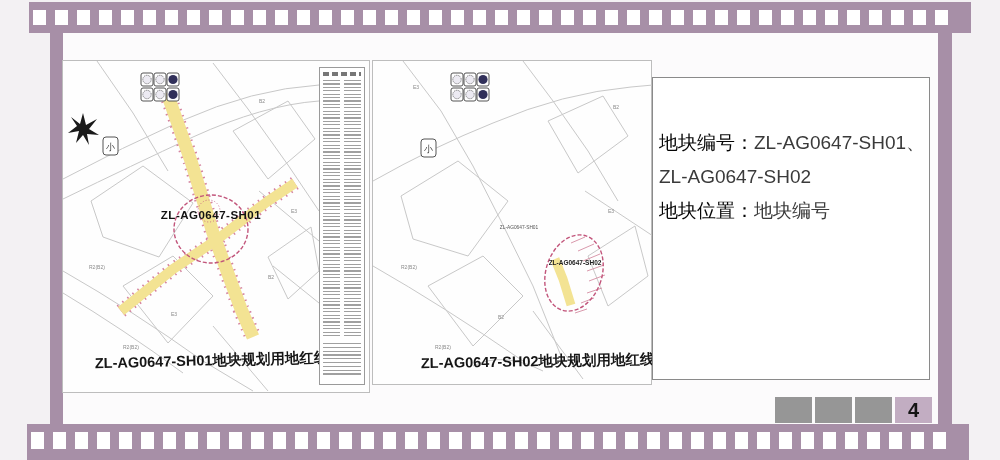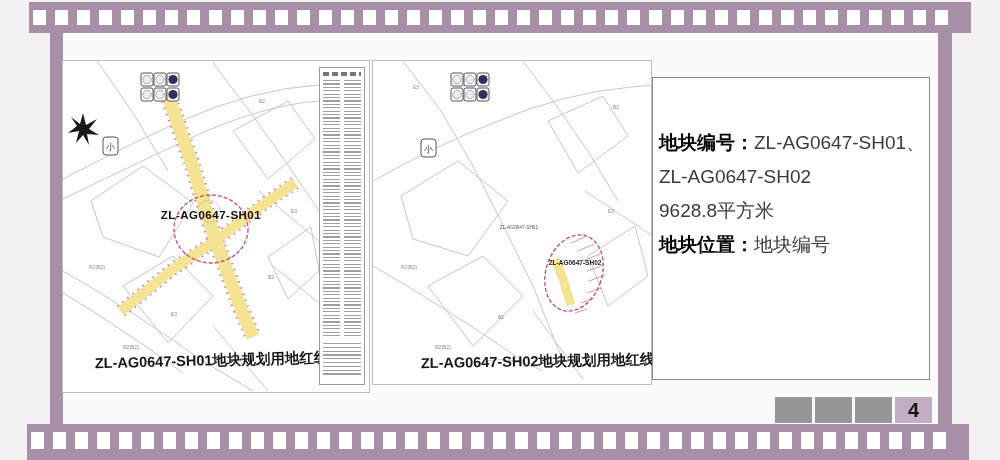--- a/index.html
+++ b/index.html
@@ -29,21 +29,21 @@
   .coord-table{position:absolute;top:6px;right:4px;width:46px;height:318px;background:#fff;border:1px solid #9a9a9a;box-sizing:border-box;}
   .coord-table .col{position:absolute;top:12px;bottom:46px;width:17px;background:repeating-linear-gradient(180deg,#8f8f8f 0 1.2px,transparent 1.2px 3.4px);opacity:.85;}
   .coord-table .c1{left:3px;}
   .coord-table .c2{left:24px;}
   .coord-table .hdr{position:absolute;top:4px;left:3px;right:3px;height:4px;background:repeating-linear-gradient(90deg,#777 0 6px,transparent 6px 9px);}
   .coord-table .ftr{position:absolute;bottom:7px;left:3px;right:3px;height:34px;background:repeating-linear-gradient(180deg,#8f8f8f 0 1.2px,transparent 1.2px 3.8px);opacity:.85;}
 
   
   .info-panel{position:absolute;left:652px;top:77px;width:278px;height:303px;background:#fff;border:1px solid #8a8a8a;box-sizing:border-box;padding:48px 4px 0 6px;}
   .info-panel p{margin:0;font-size:19px;line-height:34px;white-space:nowrap;color:#3a3a3a;}
-  .info-panel b{color:#050505;font-weight:bold;}
+  .info-panel b{color:#050505;font-weight:normal;}
 
   
   .pager{position:absolute;left:775px;top:397px;display:flex;gap:3px;}
   .pg-box{width:37px;height:26px;background:#969696;}
   .pg-box.current{background:#c2adc2;color:#141414;font-size:20px;font-weight:bold;display:flex;align-items:center;justify-content:center;}
 
   .mapline{stroke:#c8c8c8;fill:none;stroke-width:1;}
   .zlabel{fill:#8a8a8a;font-size:5px;}
   .caption{font-size:14.5px;font-weight:bold;fill:#161616;}
 </style>
@@ -291,21 +291,20 @@
 
       <text x="202" y="204" font-size="6.5" text-anchor="middle" fill="#222" font-weight="bold">ZL-AG0647-SH02</text>
 
       <text class="caption" x="172" y="305" text-anchor="middle" transform="rotate(-1 172 305)">ZL-AG0647-SH02地块规划用地红线图</text>
     </svg>
   </div>
 
   <div class="info-panel">
     <p><b>地块编号：</b><span>ZL-AG0647-SH01、</span></p>
     <p><b></b><span>ZL-AG0647-SH02</span></p>
-    <p><b></b><span>9628.8平方米</span></p>
     <p><b>地块位置：</b><span>地块编号</span></p>
   </div>
 
   <div class="pager">
     <div class="pg-box"></div>
     <div class="pg-box"></div>
     <div class="pg-box"></div>
     <div class="pg-box current">4</div>
   </div>
 

